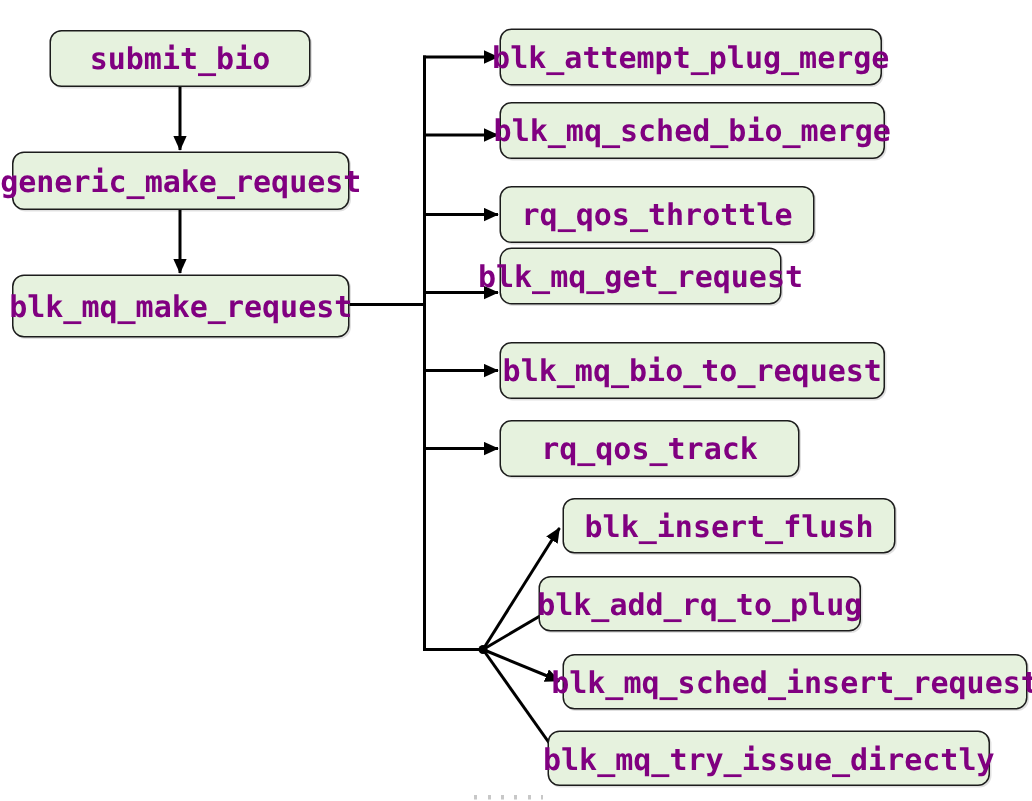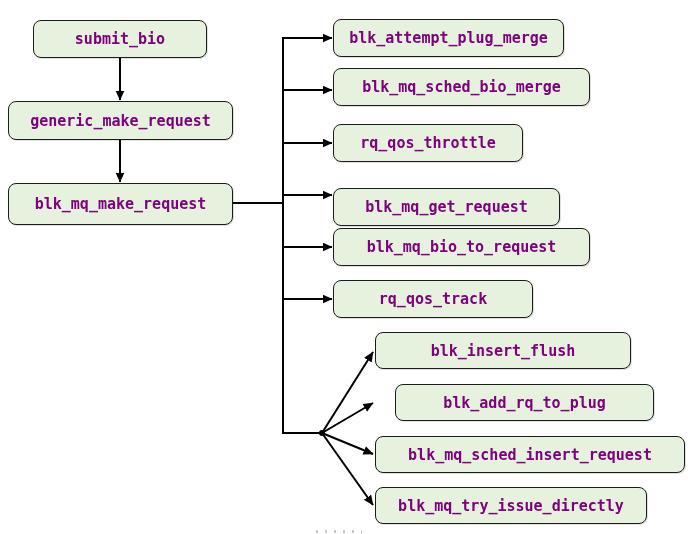--- a/index.html
+++ b/index.html
@@ -31,21 +31,21 @@
   .node {
     position: absolute;
     box-sizing: border-box;
     background: var(--node-fill);
     border: 1.5px solid var(--node-border);
     border-radius: 8px;
     display: flex;
     align-items: center;
     justify-content: center;
     font-weight: bold;
-    font-size: 15px;
+    font-size: 20px;
     color: var(--node-text);
     white-space: nowrap;
     box-shadow: 1px 1px 0 rgba(0,0,0,0.12);
   }
   .caption-artifact {
     position: absolute;
     left: 316px; top: 530px;
     width: 46px; height: 3px;
     background: repeating-linear-gradient(
       to right,
@@ -87,27 +87,27 @@
     <line class="edge" x1="322" y1="433" x2="373" y2="352" marker-end="url(#arrow)"></line>
     <line class="edge" x1="322" y1="433" x2="373" y2="403" marker-end="url(#arrow)"></line>
     <line class="edge" x1="322" y1="433" x2="373" y2="454" marker-end="url(#arrow)"></line>
     <line class="edge" x1="322" y1="433" x2="373" y2="505" marker-end="url(#arrow)"></line>
   </svg>
 
   <div class="node" style="left:33px;  top:20px;  width:174px; height:38px">submit_bio</div>
   <div class="node" style="left:8px;   top:101px; width:225px; height:39px">generic_make_request</div>
   <div class="node" style="left:8px;   top:183px; width:225px; height:42px">blk_mq_make_request</div>
 
-  <div class="node" style="left:333px; top:19px;  width:231px; height:38px">blk_attempt_plug_merge</div>
+  <div class="node" style="left:333px; top:19px;  width:255px; height:38px">blk_attempt_plug_merge</div>
   <div class="node" style="left:333px; top:68px;  width:257px; height:38px">blk_mq_sched_bio_merge</div>
-  <div class="node" style="left:333px; top:124px; width:190px; height:38px">rq_qos_throttle</div>
-  <div class="node" style="left:333px; top:188px; width:227px; height:38px">blk_mq_get_request</div>
+  <div class="node" style="left:333px; top:124px; width:210px; height:38px">rq_qos_throttle</div>
+  <div class="node" style="left:333px; top:165px; width:188px; height:38px">blk_mq_get_request</div>
   <div class="node" style="left:333px; top:228px; width:257px; height:38px">blk_mq_bio_to_request</div>
   <div class="node" style="left:333px; top:280px; width:200px; height:38px">rq_qos_track</div>
 
-  <div class="node" style="left:375px; top:332px; width:256px; height:37px">blk_insert_flush</div>
-  <div class="node" style="left:395px; top:384px; width:259px; height:37px">blk_add_rq_to_plug</div>
+  <div class="node" style="left:375px; top:332px; width:222px; height:37px">blk_insert_flush</div>
+  <div class="node" style="left:359px; top:384px; width:215px; height:37px">blk_add_rq_to_plug</div>
   <div class="node" style="left:375px; top:436px; width:310px; height:37px">blk_mq_sched_insert_request</div>
-  <div class="node" style="left:375px; top:487px; width:272px; height:37px">blk_mq_try_issue_directly</div>
+  <div class="node" style="left:365px; top:487px; width:295px; height:37px">blk_mq_try_issue_directly</div>
 
   <div class="caption-artifact"></div>
 
 </div>
 
 </body></html>

